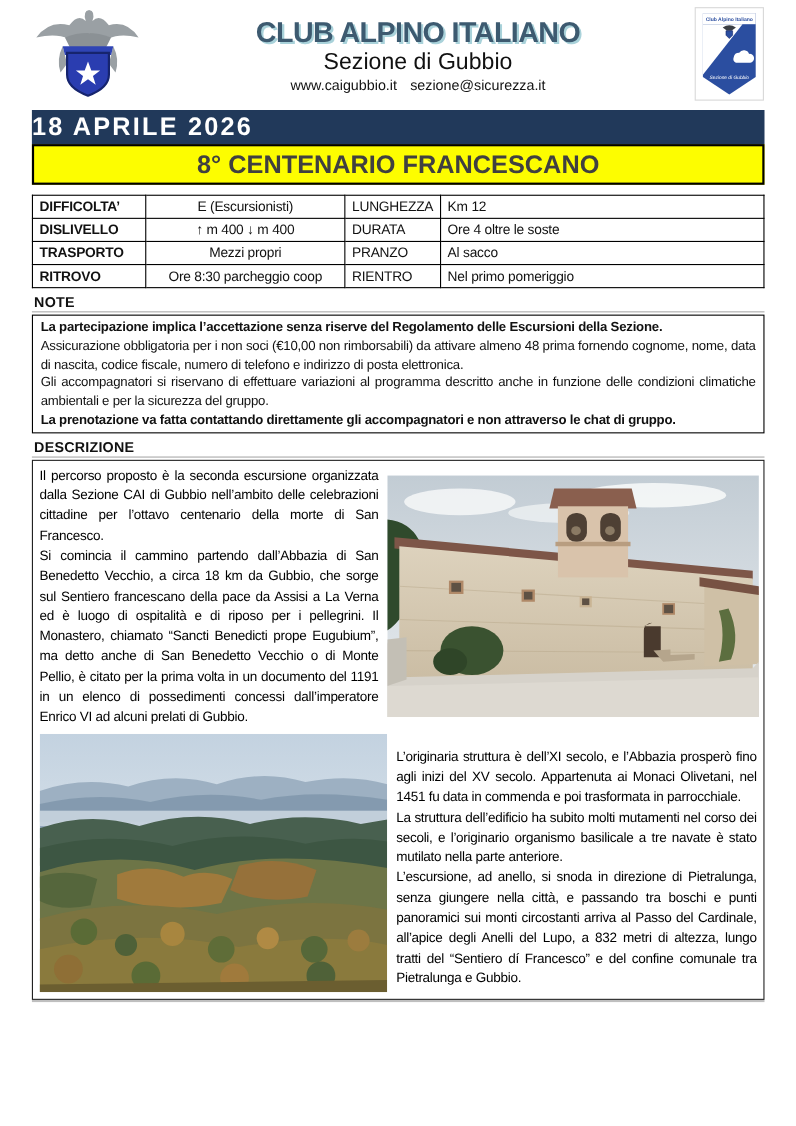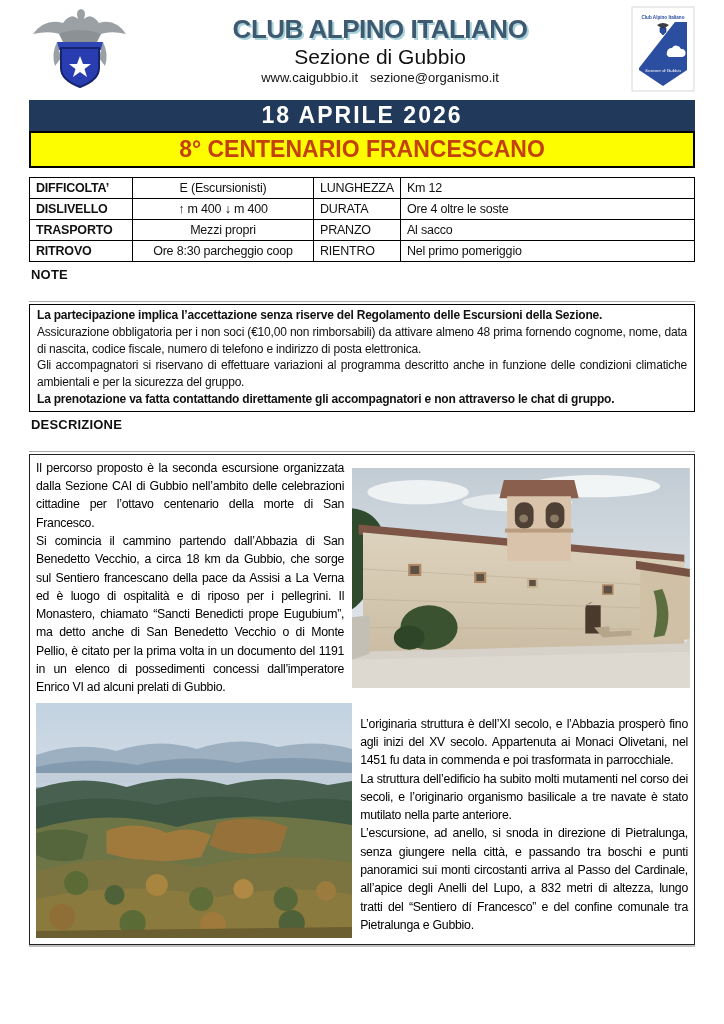--- a/index.html
+++ b/index.html
@@ -24,29 +24,29 @@
     line-height: 30px;
   }
   .sub-title { font-size: 21px; color: #111; line-height: 25px; }
   .contacts { font-size: 13px; color: #111; line-height: 17px; }
   .contacts span { margin: 0 6px; }
 
   
   .banner-date {
     margin-top: 4px;
     background: #21395a;
-    color: #fff; text-align: center;
+    color: #fff; text-align: left;
     font-size: 23px; font-weight: bold; letter-spacing: 2px;
     line-height: 31px; height: 31px;
   }
   .banner-event {
     background: #fdfd00;
     border: 2px solid #000;
     text-align: center;
-    font-size: 23px; font-weight: bold; color: #c2410c;
+    font-size: 23px; font-weight: bold; color: #404040;
     line-height: 28px; padding: 2px 0 3px 0;
   }
 
   
   table.info-table {
     width: 100%; margin-top: 9px;
     border-collapse: collapse;
     font-size: 12.5px;
   }
   table.info-table td {
@@ -59,21 +59,21 @@
   }
   td.lbl { font-weight: bold; width: 103px; }
   td.val1 { width: 181px; text-align: center; }
   td.lbl2 { font-weight: normal; width: 76px; }
   td.val2 { width: auto; }
   td.acc-val { white-space: normal; line-height: 20px; padding-top: 2px; padding-bottom: 2px; }
 
   
   .sec-heading {
     font-weight: bold; font-size: 13px; letter-spacing: 0.2px;
-    padding: 3px 2px 19px 2px;
+    padding: 3px 2px 1px 2px;
     border-bottom: 1px solid #aaa;
     margin-top: 2px;
   }
 
   
   .note-box {
     border: 1.5px solid #000;
     margin-top: 2px;
     padding: 2px 7px 3px 7px;
     font-size: 12px; line-height: 16.8px;
@@ -124,21 +124,21 @@
         <path d="M32,42 L70,42 L70,62 Q70,74 51,81 Q32,74 32,62 Z" fill="#2a3db0" stroke="#16246e" stroke-width="2"></path>
 
         <path d="M51,50 L54,58 L62,58 L55.5,63 L58,71 L51,66 L44,71 L46.5,63 L40,58 L48,58 Z" fill="#ffffff"></path>
       </svg>
     </div>
 
     <div class="header-center">
       <div class="main-title">CLUB ALPINO ITALIANO</div>
       <div class="sub-title">Sezione di Gubbio</div>
       <div class="contacts">
-        <span>www.caigubbio.it</span><span>sezione@organismo.it</span>
+        <span>www.caigubbio.it</span><span>sezione@sicurezza.it</span>
       </div>
     </div>
 
     <div class="logo-right">
       <svg viewBox="0 0 64 86">
         <rect x="1" y="1" width="62" height="84" fill="#ffffff" stroke="#d8d8d8" stroke-width="1"></rect>
 
         <path d="M8,6 H56 V64 L32,80 L8,64 Z" fill="#2b4ea0"></path>
 
         <path d="M8,16 L44,16 L8,62 Z" fill="#ffffff"></path>

